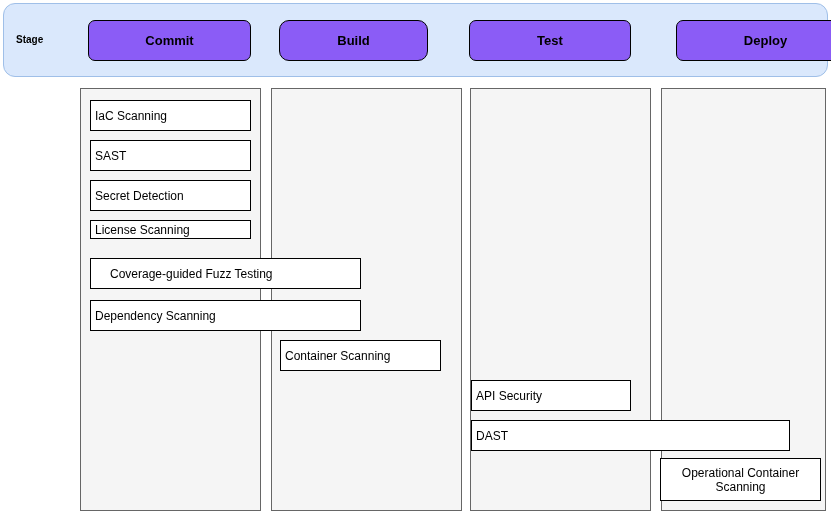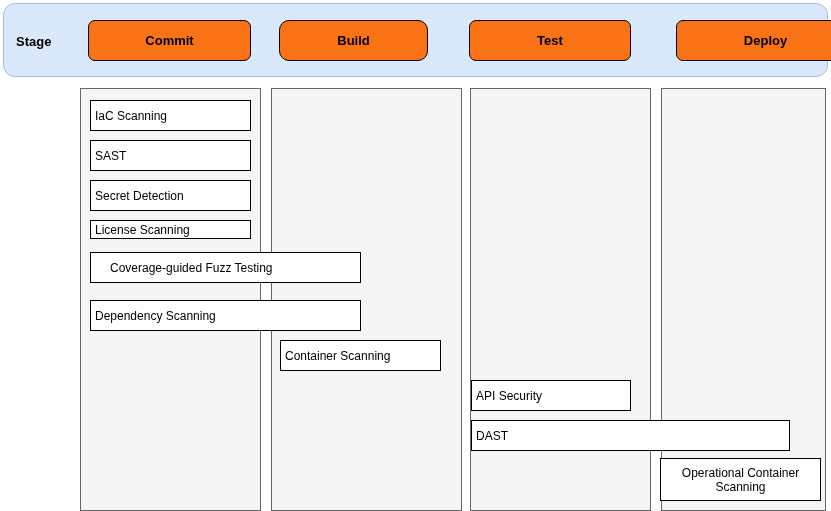--- a/index.html
+++ b/index.html
@@ -29,30 +29,30 @@
     height: 74px;
     background: #dae8fc;
     border: 1px solid #9fbfe8;
     border-radius: 12px;
     box-sizing: border-box;
   }
   .stage-label {
     position: absolute;
     left: 12px;
     top: 30px;
-    font-size: 13px;
+    font-size: 10px;
     font-weight: bold;
     color: #000000;
     white-space: nowrap;
   }
   .stage-box {
     position: absolute;
     top: 20px;
     height: 41px;
-    background: #f97316;
+    background: #8b5cf6;
     border: 1.3px solid #000000;
     border-radius: 7px;
     box-sizing: border-box;
     display: flex;
     align-items: center;
     justify-content: center;
     font-size: 13px;
     font-weight: bold;
     color: #000000;
   }
@@ -118,21 +118,21 @@
       </div>
       <div class="practice" style="left: 90px; top: 140px; width: 161px; height: 31px;">
         <span>SAST</span>
       </div>
       <div class="practice" style="left: 90px; top: 180px; width: 161px; height: 31px;">
         <span>Secret Detection</span>
       </div>
       <div class="practice" style="left: 90px; top: 220px; width: 161px; height: 19px;">
         <span>License Scanning</span>
       </div>
-      <div class="practice" style="left: 90px; top: 252px; width: 271px; height: 31px; padding-left: 19px;">
+      <div class="practice" style="left: 90px; top: 258px; width: 271px; height: 31px; padding-left: 19px;">
         <span>Coverage-guided Fuzz Testing</span>
       </div>
       <div class="practice" style="left: 90px; top: 300px; width: 271px; height: 31px;">
         <span>Dependency Scanning</span>
       </div>
       <div class="practice" style="left: 280px; top: 340px; width: 161px; height: 31px;">
         <span>Container Scanning</span>
       </div>
       <div class="practice" style="left: 471px; top: 380px; width: 160px; height: 31px;">
         <span>API Security</span>

